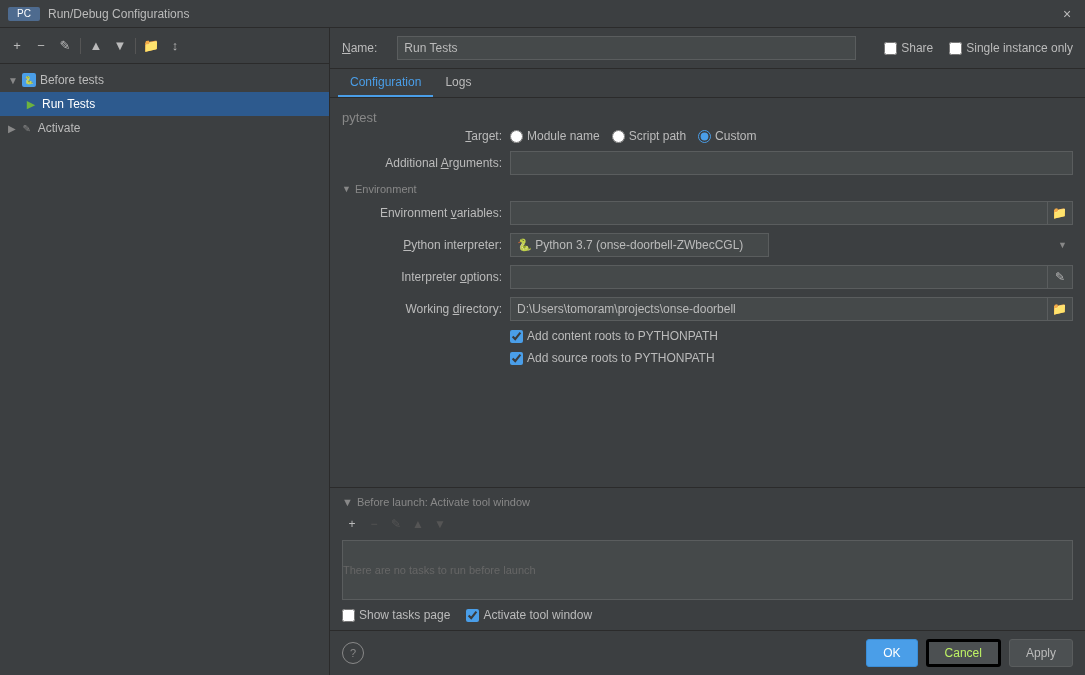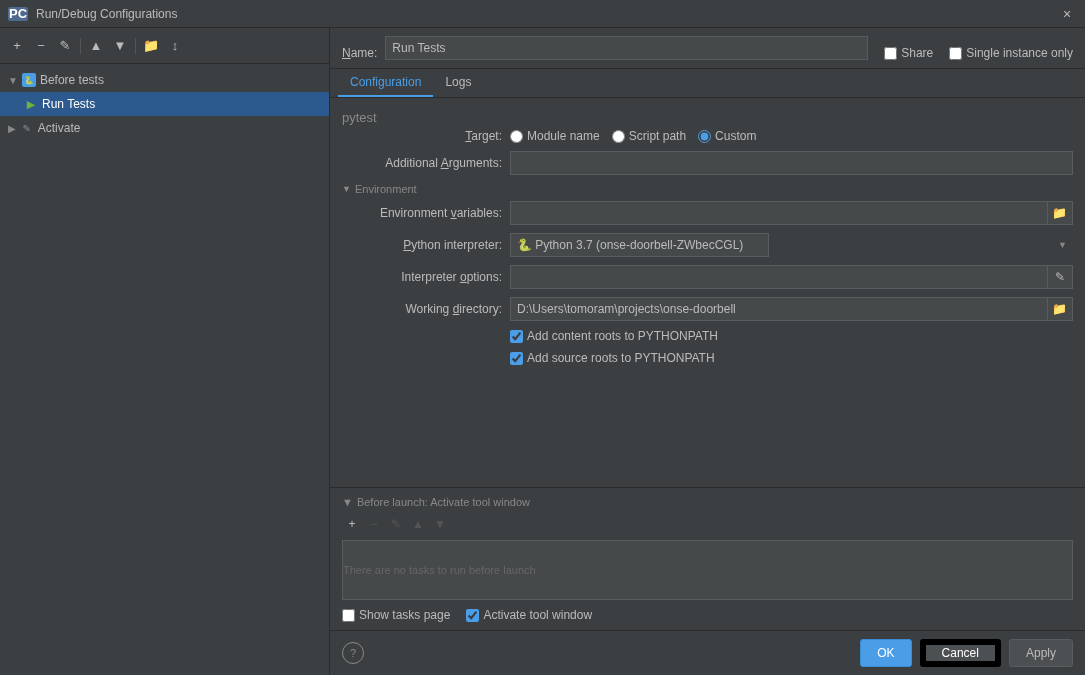--- a/index.html
+++ b/index.html
@@ -15,30 +15,30 @@
     .title-bar {
       background: #3c3f41;
       height: 28px;
       display: flex;
       align-items: center;
       padding: 0 8px;
       border-bottom: 1px solid #2b2b2b;
       gap: 8px;
     }
     .title-bar-icon {
-      width: 20px;
+      width: 32px;
       height: 14px;
       background: #4e6b8f;
       border-radius: 2px;
       display: flex;
       align-items: center;
       justify-content: center;
-      font-size: 13px;
+      font-size: 10px;
       color: #fff;
-      font-weight: bold;
+      font-weight: normal;
     }
     .title-bar-text {
       color: #bbbbbb;
       font-size: 12px;
       flex: 1;
     }
     .close-btn {
       cursor: pointer;
       color: #bbbbbb;
       font-size: 14px;
@@ -135,23 +135,23 @@
       flex-shrink: 0;
     }
     .right-panel {
       flex: 1;
       background: #3c3f41;
       display: flex;
       flex-direction: column;
     }
     .name-row {
       display: flex;
-      align-items: flex-end;
+      align-items: center;
       padding: 8px 12px;
-      gap: 8px;
+      gap: 20px;
       border-bottom: 1px solid #2b2b2b;
     }
     .name-label {
       color: #bbbbbb;
       font-size: 12px;
       white-space: nowrap;
     }
     .name-label u { text-decoration: underline; }
     .name-input {
       flex: 1;
@@ -394,22 +394,22 @@
       align-items: center;
       justify-content: center;
     }
     .btn-primary {
       background: #4a9ee8;
       border: 1px solid #3a8ed8;
       color: #fff;
     }
     .btn-default {
       background: #4c5052;
-      border: 6px solid #000000;
-      color: #ffffff;
+      border: 3px solid #000000;
+      color: #bef264;
       text-align: center;
     }
     .btn-apply {
       background: #4c5052;
       border: 1px solid #5a5d5e;
       color: #bbbbbb;
     }
   </style>
 </head>
 <body>

